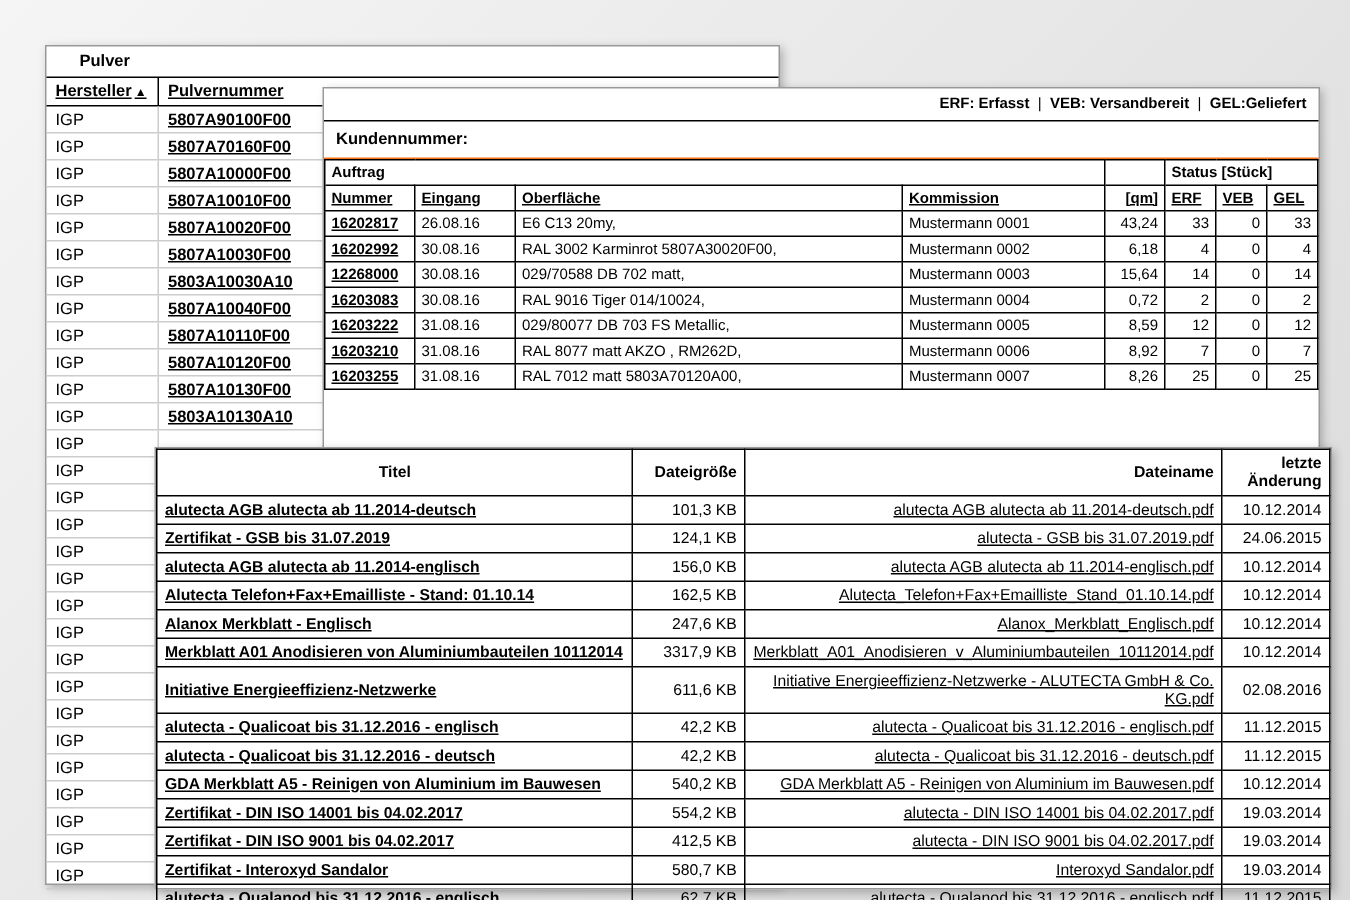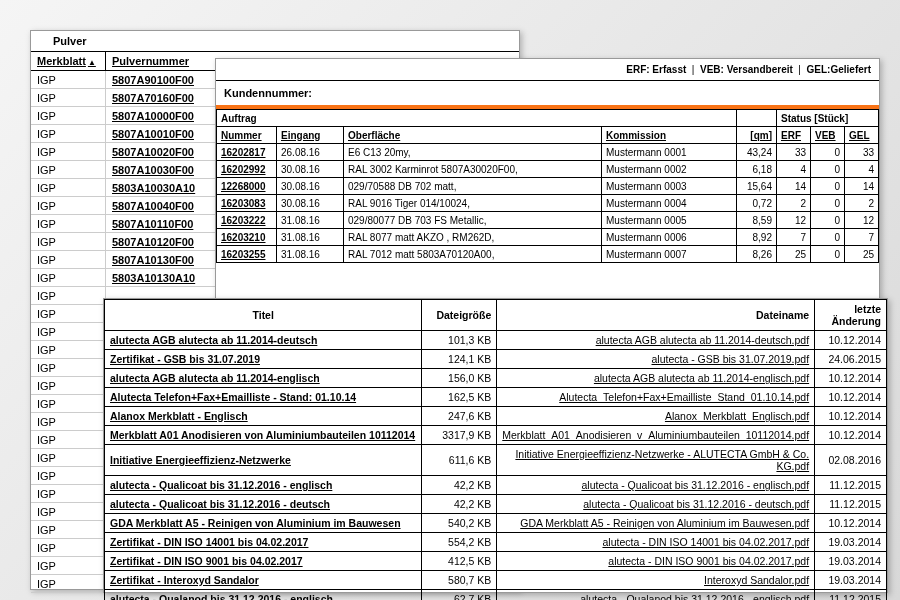--- a/index.html
+++ b/index.html
@@ -28,21 +28,21 @@
   #pulver .row { display: flex; border-bottom: 1px solid #ccc; }
   #pulver .row div { padding: 2.5px 6px; }
   #pulver .row .c1 { width: 75px; border-right: 1px solid #ccc; }
   #pulver .row .c2 { width: 140px; font-weight: bold; text-decoration: underline; }
   #pulver .row .c3 { flex: 1; }
   .sortarrow { font-size: 8px; margin-left: 2px; }
 
   
   #auftrag { left: 215px; top: 58px; width: 665px; height: 250px; z-index: 2; }
   #auftrag .legend { text-align: right; padding: 5px 8px; font-size: 10px; border-bottom: 1px solid #000; }
-  #auftrag .kund { font-weight: bold; padding: 6px 8px; border-bottom: 4px solid #f97316; }
+  #auftrag .kund { font-weight: bold; padding: 6px 8px; border-bottom: 1px solid #f97316; }
   #auftrag table { width: 100%; border-collapse: collapse; font-size: 10px; }
   #auftrag th, #auftrag td { border: 1px solid #000; padding: 2.5px 4px; text-align: left; }
   #auftrag th { font-weight: bold; }
   #auftrag .grp th.grpcell { border-bottom: none; }
   #auftrag .und { text-decoration: underline; }
   #auftrag .num { text-align: right; }
   #auftrag .numcol { width: 34px; }
 
   
   #docs { left: 103px; top: 298px; width: 785px; height: 295px; z-index: 3; }
@@ -53,21 +53,21 @@
   #docs .und { text-decoration: underline; font-weight: bold; }
   #docs .und2 { text-decoration: underline; }
 </style>
 </head>
 <body>
 
 <div id="pulver" class="panel">
   <div class="title">Pulver</div>
   <div class="head">
     <div class="c1">
-      <span>Merkblatt</span><span class="sortarrow">▲</span>
+      <span>Hersteller</span><span class="sortarrow">▲</span>
     </div>
     <div class="c2">Pulvernummer</div>
   </div>
   <div id="pulver-rows">
       <div class="row">
         <div class="c1">IGP</div>
         <div class="c2">5807A90100F00</div>
         <div class="c3"></div>
       </div>
       <div class="row">

